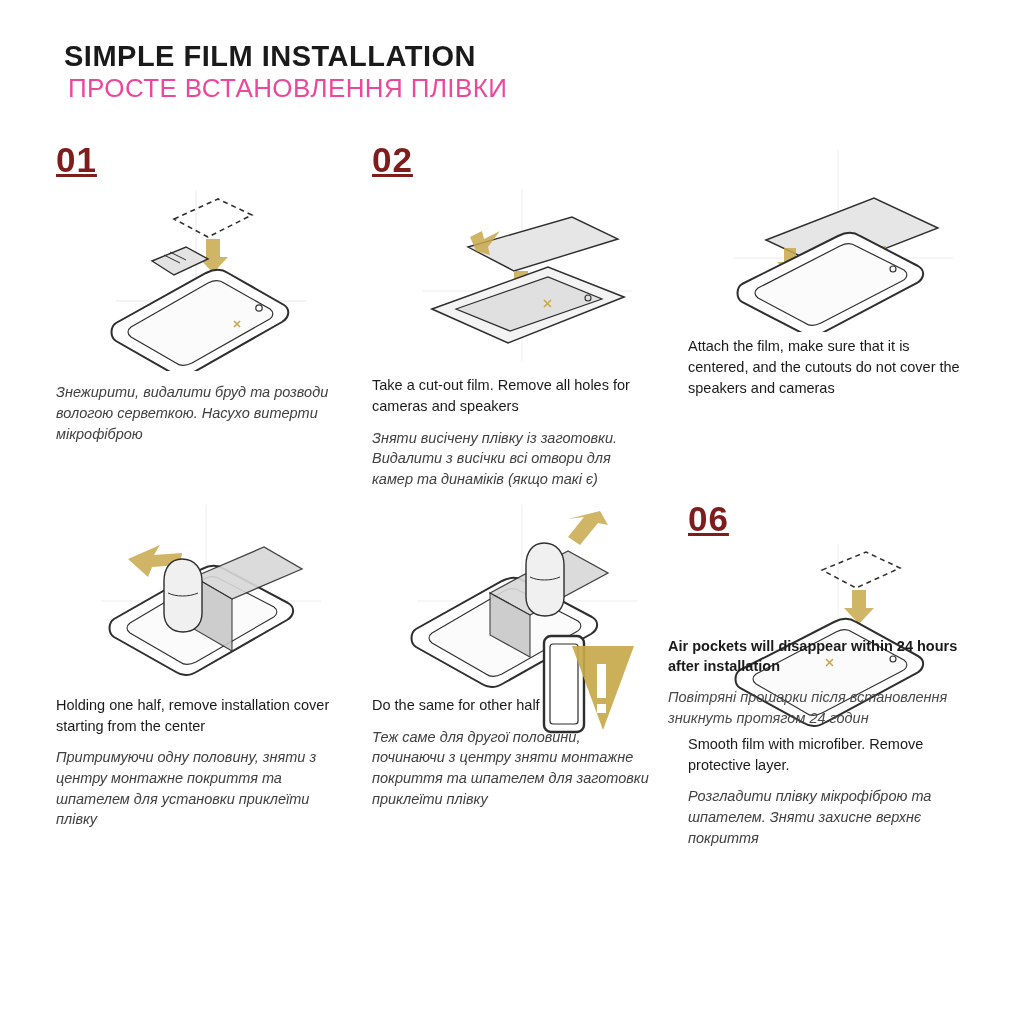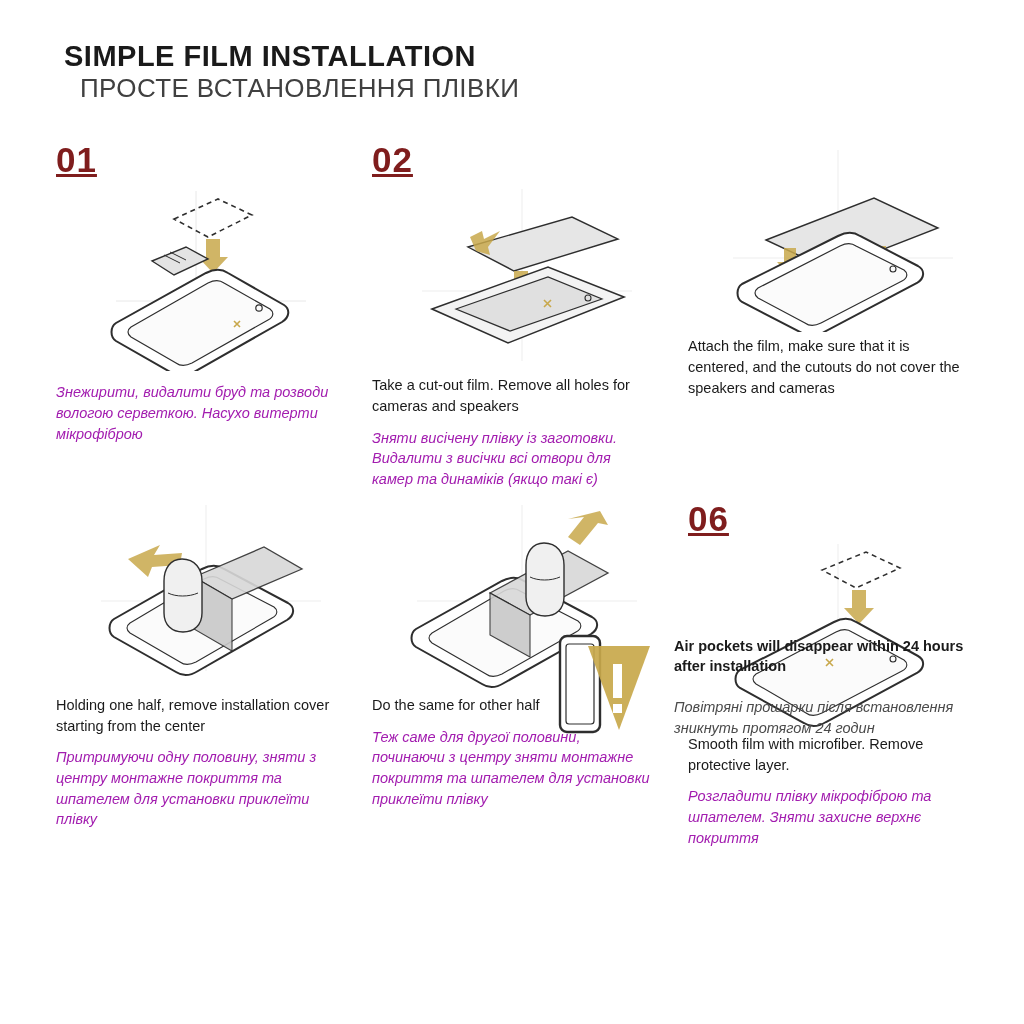--- a/index.html
+++ b/index.html
@@ -32,22 +32,22 @@
     letter-spacing: 0.5px;
     line-height: 1.12;
     margin: 0;
     color: #1a1a1a;
   }
   .title-uk {
     font-size: 26px;
     font-weight: normal;
     letter-spacing: 0.4px;
     line-height: 1.15;
-    margin: 2px 0 0 16px;
-    color: #404040;
+    margin: 2px 0 0 4px;
+    color: #ec4899;
   }
 
   
   .steps {
     margin-top: 38px;
     display: grid;
     grid-template-columns: repeat(3, 1fr);
     column-gap: 36px;
     row-gap: 12px;
   }
@@ -74,34 +74,34 @@
   }
   .text-en {
     font-size: 14.5px;
     line-height: 1.42;
     color: #1a1a1a;
     margin-top: 4px;
   }
   .text-uk {
     font-size: 14.5px;
     line-height: 1.42;
-    color: #a21caf;
+    color: #404040;
     font-style: italic;
     margin-top: 11px;
   }
 
   
   .footer {
     position: absolute;
-    left: 72px;
+    left: 56px;
     right: 56px;
     bottom: 44px;
     display: flex;
     align-items: flex-start;
-    gap: 12px;
+    gap: 22px;
     padding-left: 470px;
   }
   .footer-icons {
     flex: 0 0 auto;
     position: relative;
     width: 120px;
     height: 110px;
   }
   .footer-text {
     flex: 1 1 auto;
@@ -111,21 +111,21 @@
     font-size: 14.5px;
     font-weight: bold;
     line-height: 1.4;
     color: #1a1a1a;
   }
   .footer-uk {
     font-size: 14.5px;
     font-style: italic;
     line-height: 1.45;
     color: #4a4a4a;
-    margin-top: 20px;
+    margin-top: 10px;
   }
 </style>
 </head>
 <body>
 
 <div class="page">
 
   <div class="header">
     <div class="title-en">SIMPLE FILM INSTALLATION</div>
     <div class="title-uk">ПРОСТЕ ВСТАНОВЛЕННЯ ПЛІВКИ</div>
@@ -245,21 +245,21 @@
           <path d="M60 132 L132 90 C138 87 144 87 148 90 L206 120 C210 123 210 128 204 131 L130 173 C124 176 118 176 114 173 L60 142 C56 139 56 135 60 132 Z" fill="#fbfbfb" stroke="#2e2e2e" stroke-width="1.1"></path>
 
           <path d="M118 92 L196 50 L236 72 L158 114 Z" fill="#d8d8d8" stroke="#2e2e2e" stroke-width="1.3" opacity="0.9"></path>
           <path d="M118 92 L158 114 L158 156 L118 134 Z" fill="#c9c9c9" stroke="#2e2e2e" stroke-width="1.1" opacity="0.9"></path>
 
           <path d="M172 42 C185 42 192 52 192 64 L192 96 C192 108 184 115 173 115 C162 115 154 108 154 96 L154 64 C154 52 160 42 172 42 Z" fill="#f0f0f0" stroke="#2e2e2e" stroke-width="1.4"></path>
           <path d="M158 76 C166 80 179 80 188 76" stroke="#2e2e2e" stroke-width="1"></path>
         </svg>
       </div>
       <div class="text-en">Do the same for other half</div>
-      <div class="text-uk">Теж саме для другої половини, починаючи з центру зняти монтажне покриття та шпателем для установки приклеїти плівку</div>
+      <div class="text-uk">Теж саме для другої половини, починаючи з центру зняти монтажне покриття та шпателем для заготовки приклеїти плівку</div>
     </div>
 
     <div class="step">
       <div class="step-num">06</div>
       <div class="illus">
         <svg width="300" height="190" viewBox="0 0 300 190" fill="none">
           <g stroke="#ededed" stroke-width="1">
             <line x1="150" y1="4" x2="150" y2="170"></line>
             <line x1="45" y1="110" x2="265" y2="110"></line>
           </g>

